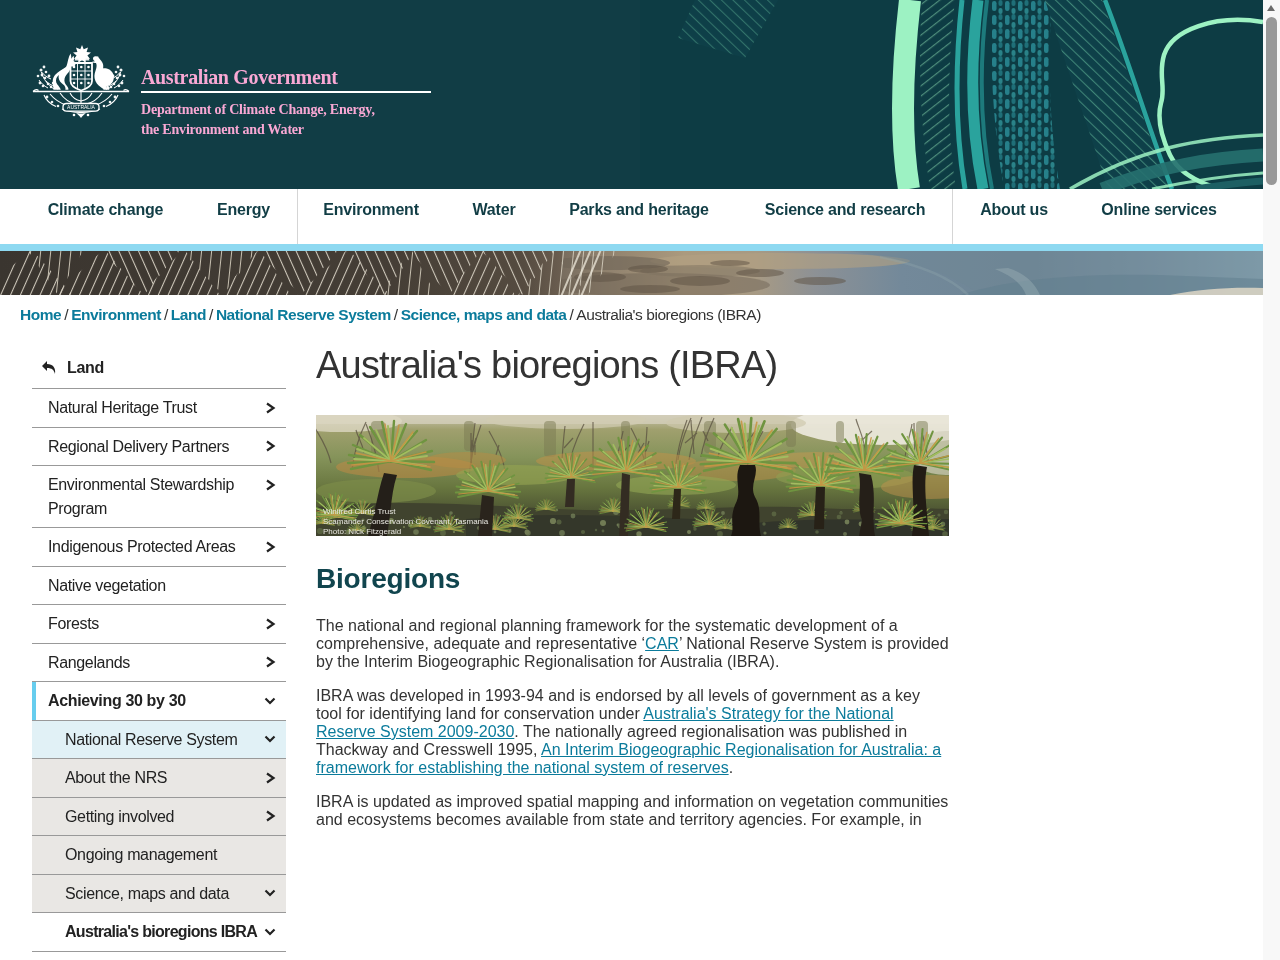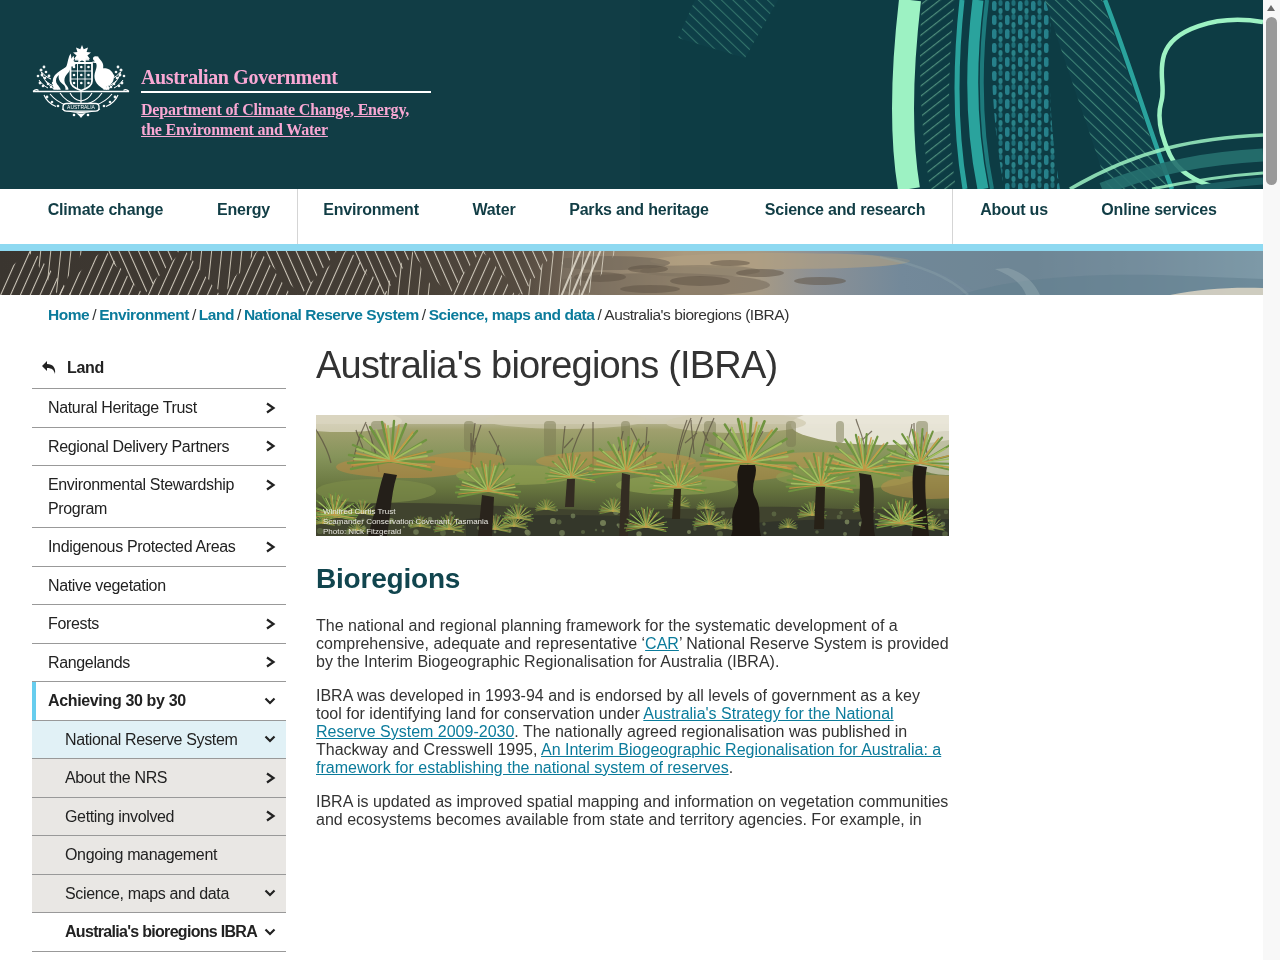--- a/index.html
+++ b/index.html
@@ -7,39 +7,39 @@
     font-family:"Liberation Sans", sans-serif; }
   .page { position:relative; width:1263px; height:960px; }
 
   
   header { position:relative; height:189px; background:#113d45; overflow:hidden; }
   .crest { position:absolute; left:32px; top:43px; }
   .logotext { position:absolute; left:141px; top:66px; color:#f9a8d4;
     font-family:"Liberation Serif", serif; font-weight:bold; }
   .logotext .ag { font-size:20px; letter-spacing:-0.35px; }
   .logotext .rule { height:2px; background:#fff; width:290px; margin:2px 0 7px 0; }
-  .logotext .dept { font-size:16px; line-height:19.6px; letter-spacing:-0.2px;text-decoration:underline; }
+  .logotext .dept { font-size:14px; line-height:19.6px; letter-spacing:-0.2px; }
   .tr { position:absolute; left:823px; top:53px; width:420px; }
   .quicklinks { height:34px; background:#00688e; color:#fff; font-weight:bold;
     font-size:14.5px; display:flex; align-items:center; padding-left:13px; letter-spacing:0.1px; }
   .searchbox { height:51px; background:#fff; position:relative; }
   .searchbox .ph { position:absolute; left:17px; top:11px; color:#4f4f4f; font-size:20px; }
   .searchbox svg { position:absolute; right:16px; top:10px; }
 
   
   nav { position:relative; height:55px; background:#fff; }
   nav .items { position:absolute; top:0; left:0; right:0; height:55px; }
   nav .it { position:absolute; top:0; height:42px; display:flex; align-items:center;
     justify-content:center; color:#113d45; font-weight:bold; font-size:16px; letter-spacing:-0.2px; }
   nav .sep { position:absolute; top:0; bottom:0; width:1px; background:#d5d5d5; }
   .bluestrip { height:7px; background:#8ed9f1; }
   .banner { position:relative; height:44px; overflow:hidden; }
 
   
-  .crumbs { margin:11px 0 0 48px; font-size:15.5px; letter-spacing:-0.45px; color:#333; }
+  .crumbs { margin:11px 0 0 20px; font-size:15.5px; letter-spacing:-0.45px; color:#333; }
   .crumbs a { color:#0b7b9b; font-weight:bold; text-decoration:none; }
   .crumbs .sl { color:#333; font-weight:normal; padding:0 3px; }
 
   
   .cols { position:relative; }
   .sidebar { position:absolute; left:32px; top:18px; width:254px; font-size:16px; letter-spacing:-0.35px; color:#222; }
   .sb-head { display:flex; align-items:center; gap:9px; font-weight:bold;
     padding:17px 16px 11px 8px; }
   .sb-item { position:relative; border-top:1px solid #999; padding:7px 30px 7px 16px;
     line-height:23.5px; display:flex; align-items:center; }

